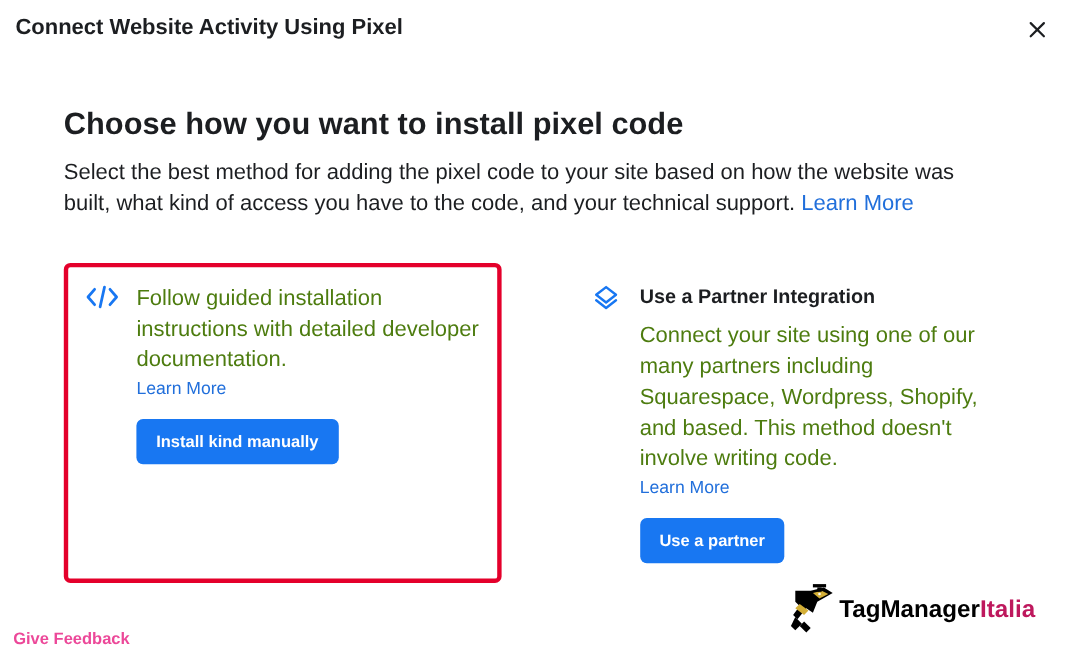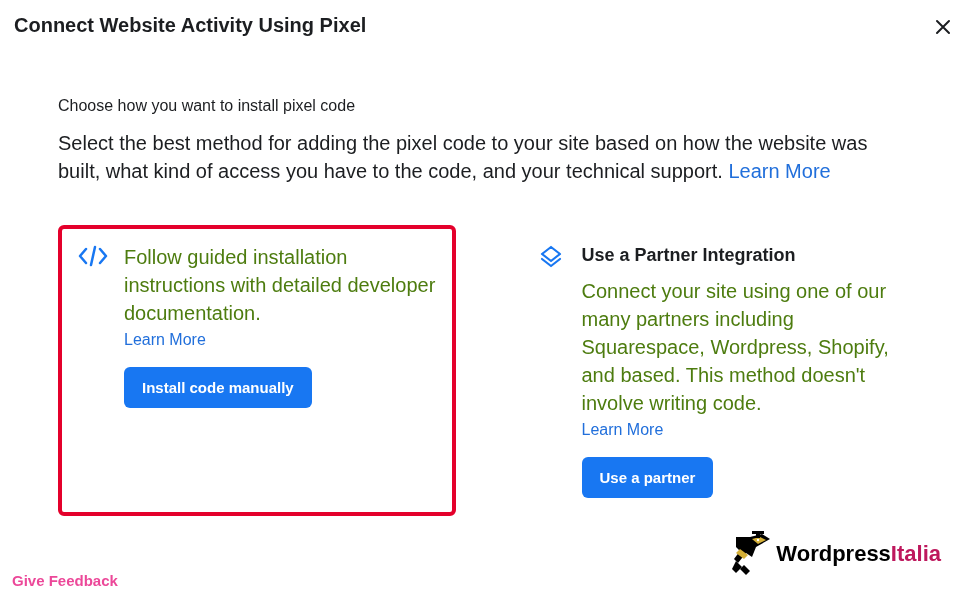--- a/index.html
+++ b/index.html
@@ -27,22 +27,22 @@
       cursor: pointer;
       color: #1c1e21;
       font-size: 18px;
       display: flex;
       align-items: center;
     }
     .content {
       padding: 60px 58px 0 58px;
     }
     .main-heading {
-      font-size: 16px;
-      font-weight: 400;
+      font-size: 28px;
+      font-weight: 700;
       color: #1c1e21;
       margin-bottom: 14px;
     }
     .description {
       font-size: 20px;
       color: #1c1e21;
       line-height: 1.4;
       margin-bottom: 4px;
     }
     .link {
@@ -155,21 +155,21 @@
         <svg width="30" height="22" viewBox="0 0 30 22">
           <path d="M8 4 L2 11 L8 18" stroke="#1877f2" stroke-width="2.5" fill="none" stroke-linecap="round" stroke-linejoin="round"></path>
           <path d="M22 4 L28 11 L22 18" stroke="#1877f2" stroke-width="2.5" fill="none" stroke-linecap="round" stroke-linejoin="round"></path>
           <path d="M17 2 L13 20" stroke="#1877f2" stroke-width="2.5" fill="none" stroke-linecap="round"></path>
         </svg>
       </div>
       <div class="option-body">
         <div class="option-desc">Follow guided installation instructions with detailed developer documentation.</div>
         <span class="option-learn">Learn More</span>
         <div>
-          <button class="btn-primary">Install code manually</button>
+          <button class="btn-primary">Install kind manually</button>
         </div>
       </div>
     </div>
 
     <div class="option-card normal">
       <div class="option-icon">
         <svg width="30" height="26" viewBox="0 0 30 26">
           <path d="M15 2 L24 9 L15 16 L6 9 Z" stroke="#1877f2" stroke-width="2.2" fill="none" stroke-linejoin="round"></path>
           <path d="M6 14 L15 21 L24 14" stroke="#1877f2" stroke-width="2.2" fill="none" stroke-linecap="round" stroke-linejoin="round"></path>
         </svg>
@@ -194,15 +194,15 @@
     <path d="M10 8 L24 8 L36 5 L44 10 L30 18 L26 28 L20 24 L12 34 L8 30 L14 22 L10 18 Z" fill="#000"></path>
     <path d="M26 10 L34 8 L40 11 L32 15 Z" fill="#d4af37"></path>
     <rect x="26" y="2" width="12" height="3" fill="#000"></rect>
     <rect x="30" y="5" width="4" height="4" fill="#000"></rect>
     <circle cx="32" cy="11" r="1.2" fill="#fff"></circle>
     <path d="M10 32 L16 38 L10 44 L6 40 Z" fill="#000"></path>
     <path d="M18 36 L24 42 L20 46 L14 40 Z" fill="#000"></path>
     <path d="M14 20 L22 26 L18 30 L10 24 Z" fill="#d4af37"></path>
   </svg>
   <span class="brand-text">
-    <span>Wordpress</span><span class="italia">Italia</span>
+    <span>TagManager</span><span class="italia">Italia</span>
   </span>
 </div>
 
 </body></html>

